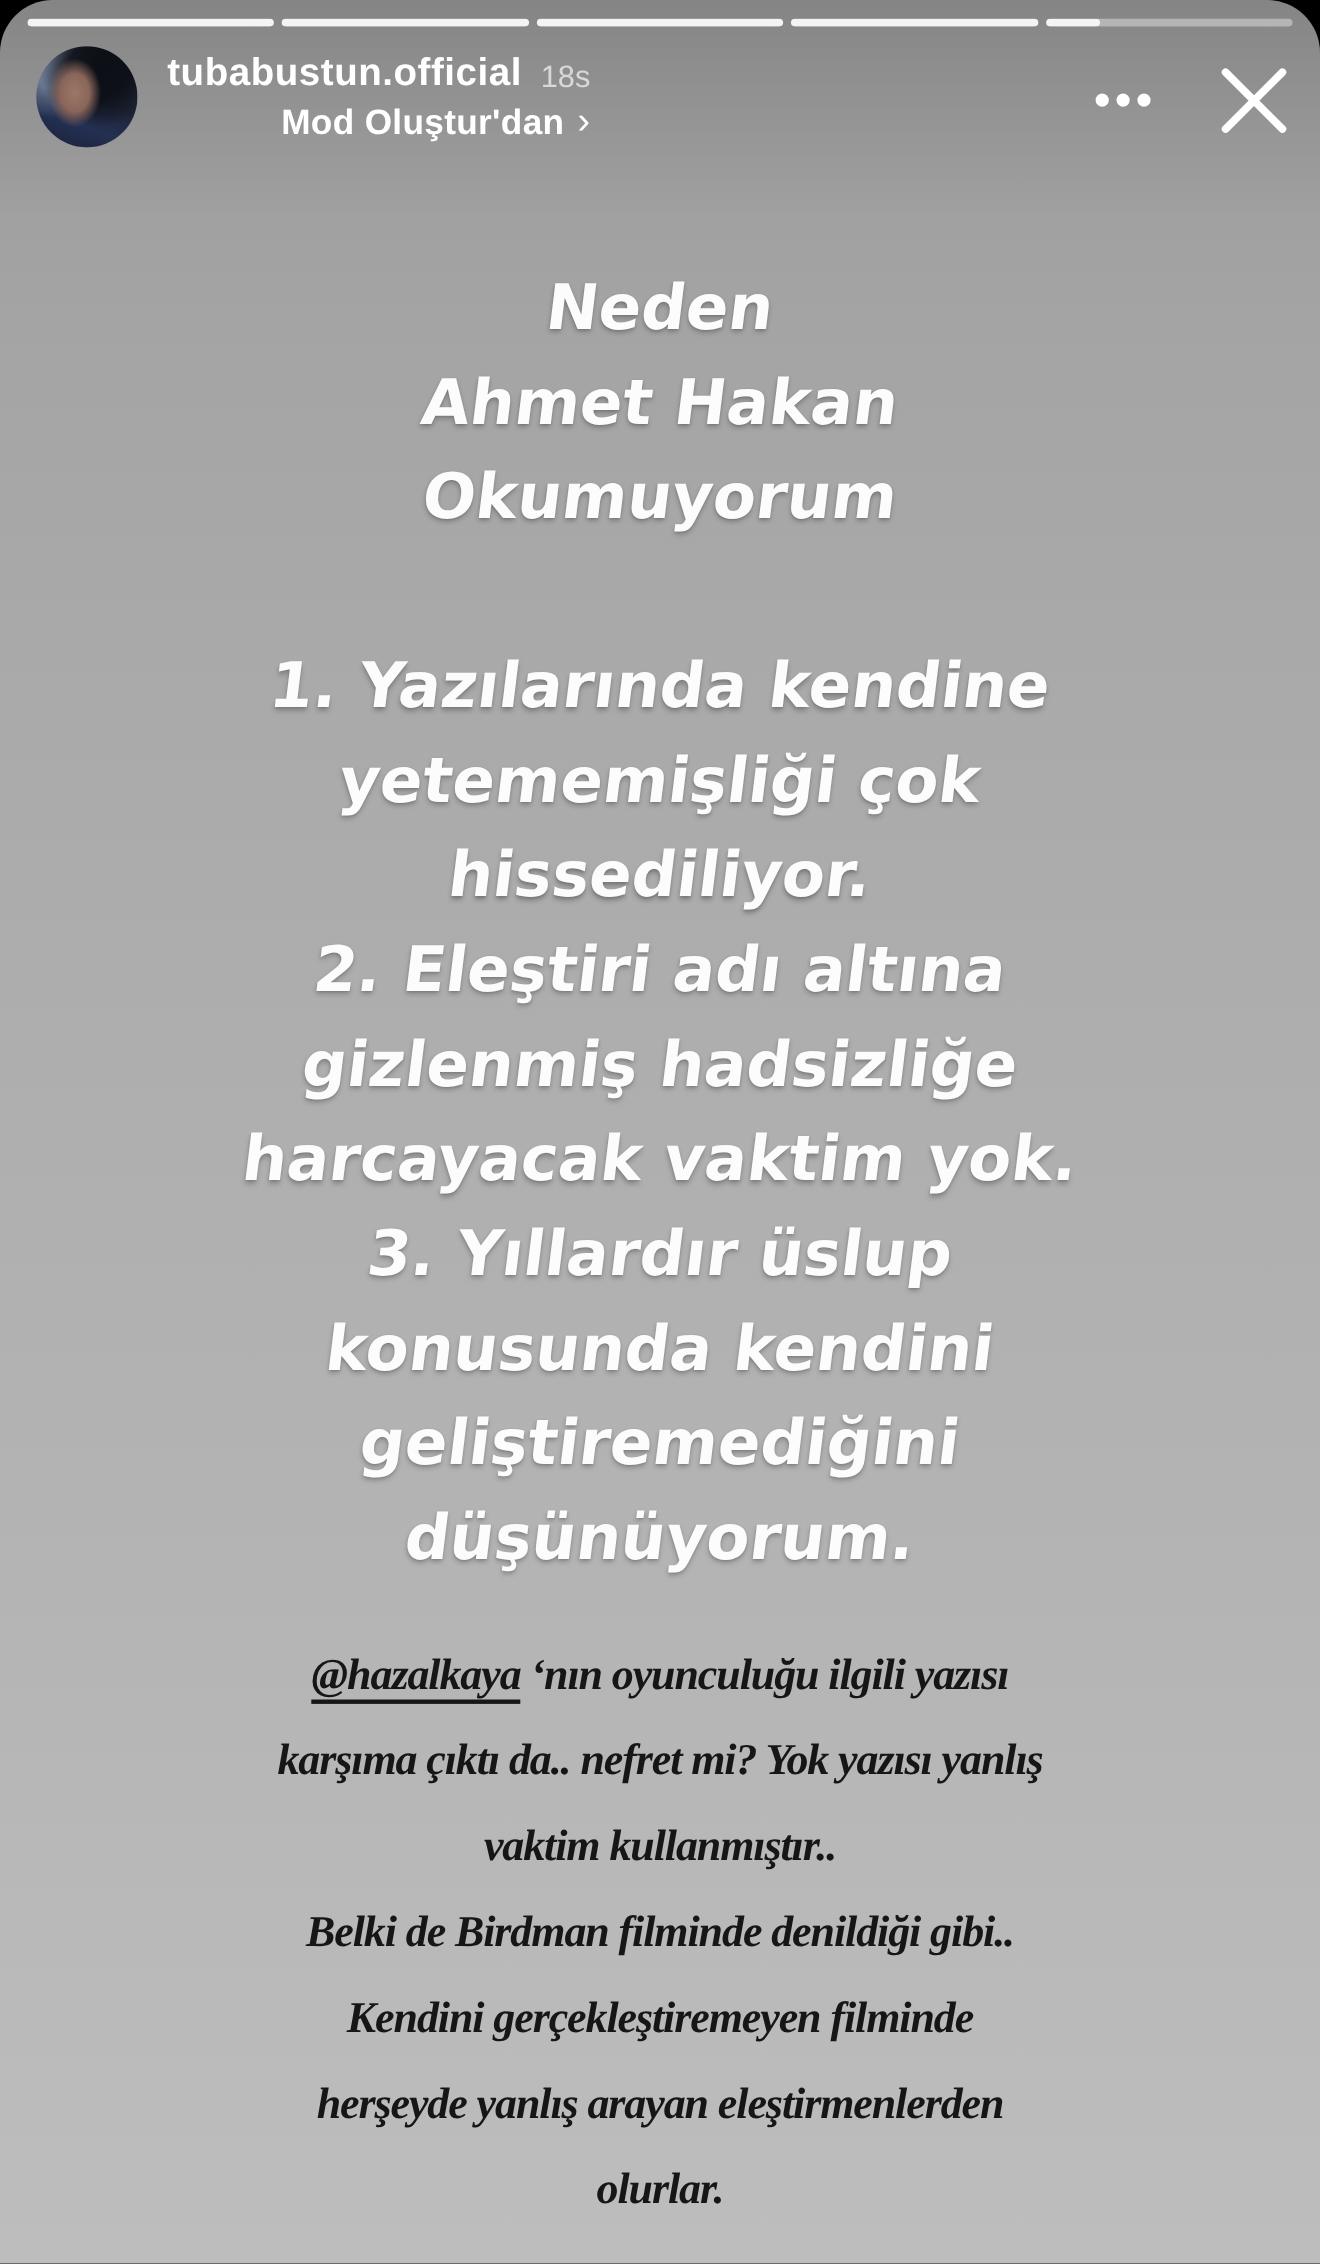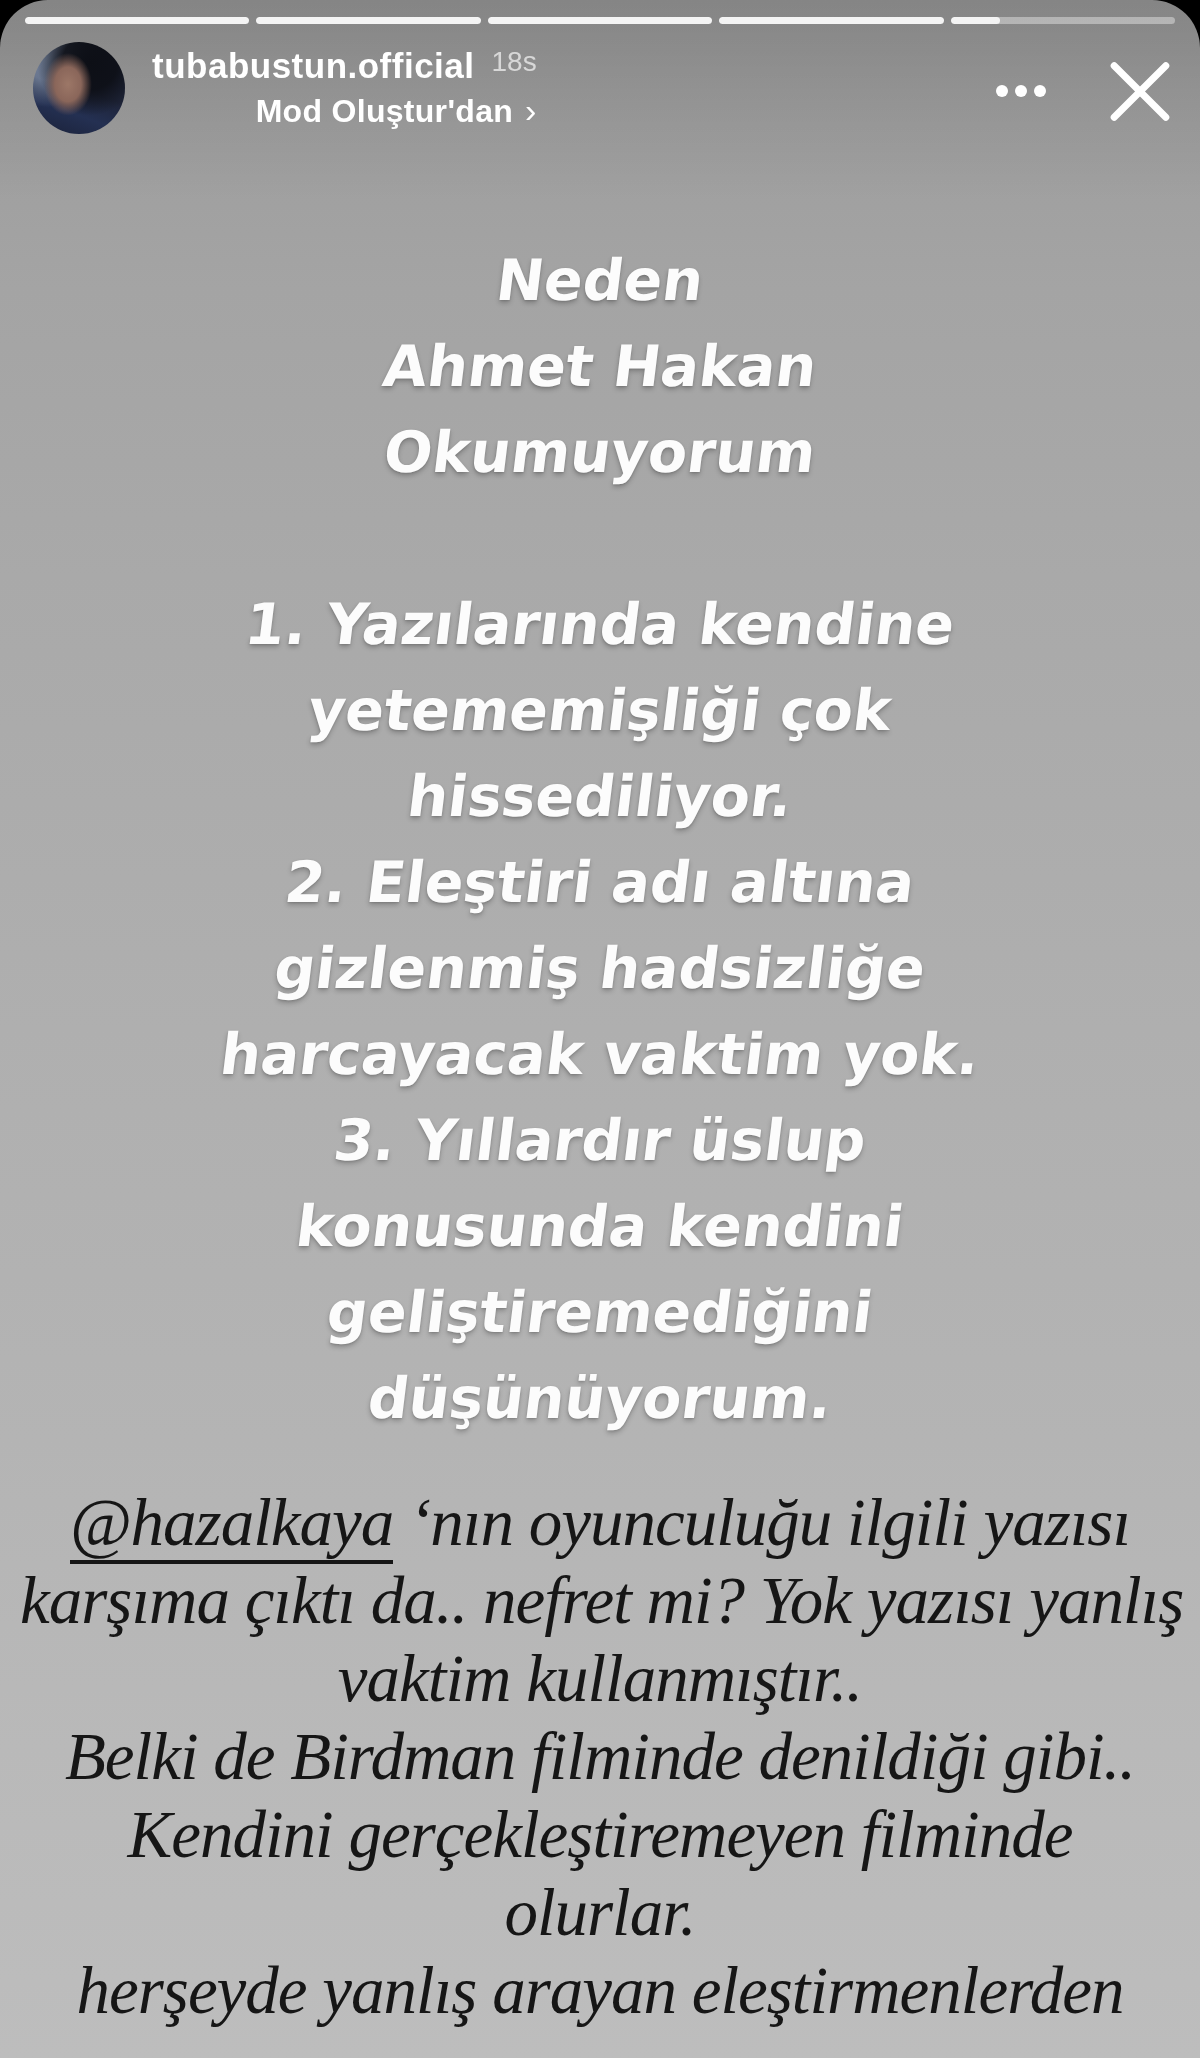--- a/index.html
+++ b/index.html
@@ -29,21 +29,21 @@
   .avatar {
     width:92px; height:92px; border-radius:50%; flex:0 0 auto;
     background:
       radial-gradient(ellipse 26% 34% at 38% 46%, #9c7767 0%, #8a665a 55%, rgba(138,102,90,0) 100%),
       radial-gradient(circle at 62% 22%, #0d0f16 0%, rgba(13,15,22,0.92) 30%, rgba(13,15,22,0) 58%),
       radial-gradient(circle at 16% 18%, #76849d 0%, rgba(118,132,157,0.85) 20%, rgba(118,132,157,0) 45%),
       linear-gradient(200deg, rgba(0,0,0,0) 50%, #243052 72%, #1a2138 100%),
       #1e2438;
   }
   .header-text { margin-left:27px; color:var(--header_text); }
-  .username-row { display:flex; align-items:flex-start; }
+  .username-row { display:flex; align-items:flex-end; }
   .username { font-size:35px; font-weight:700; letter-spacing:0.5px; }
   .timestamp { margin-left:17px; font-size:28px; font-weight:400; color:var(--timestamp_text); }
   .source-row { margin-top:7px; display:flex; align-items:center; font-size:32px; font-weight:700; letter-spacing:0.3px;justify-content:flex-end; }
   .chevron { margin-left:12px; font-weight:400; font-size:34px; line-height:1; transform:translateY(-2px); }
   
   .more-btn { position:absolute; top:85px; left:996px; display:flex; gap:7px; }
   .more-btn .dot { width:12px; height:12px; border-radius:50%; background:#fff; }
   .close-btn { position:absolute; top:59px; left:1107px; width:66px; height:66px; }
   .close-btn .bar {
     position:absolute; top:29px; left:-7px; width:80px; height:7px;
@@ -58,22 +58,22 @@
     font-size:57px; line-height:86px; color:var(--bold_text);
     transform:skewX(-7deg);
     text-shadow:0 3px 5px rgba(0,0,0,0.22), 0 1px 2px rgba(0,0,0,0.12);
     white-space:nowrap;
   }
   .bold-line.blank { height:86px; }
   
   .serif-text { position:absolute; top:1483px; left:20px; width:1160px; text-align:center; }
   .serif-line {
     font-family:"Liberation Serif", serif; font-style:italic;
-    font-size:67px; line-height:78px; letter-spacing:-1px;
-    color:var(--serif_text); white-space:nowrap;
+    font-size:40px; line-height:78px; letter-spacing:-1px;
+    color:var(--serif_text); white-space:nowrap;font-weight:bold;
   }
   .mention { border-bottom:4px solid var(--serif_text); padding-bottom:1px; }
 </style>
 </head>
 <body>
 
 <div class="screen">
   <div class="top-shade"></div>
 
   <div class="progress">
@@ -135,16 +135,16 @@
       <div class="bold-line">geliştiremediğini</div>
       <div class="bold-line">düşünüyorum.</div>
     </div>
 
   <div class="serif-text">
       <div class="serif-line"><span class="mention">@hazalkaya</span> ‘nın oyunculuğu ilgili yazısı</div>
       <div class="serif-line">karşıma çıktı da.. nefret mi? Yok yazısı yanlış</div>
       <div class="serif-line">vaktim kullanmıştır..</div>
       <div class="serif-line">Belki de Birdman filminde denildiği gibi..</div>
       <div class="serif-line">Kendini gerçekleştiremeyen filminde</div>
+      <div class="serif-line">herşeyde yanlış arayan eleştirmenlerden</div>
       <div class="serif-line">olurlar.</div>
-      <div class="serif-line">herşeyde yanlış arayan eleştirmenlerden</div>
     </div>
 </div>
 
 </body></html>

